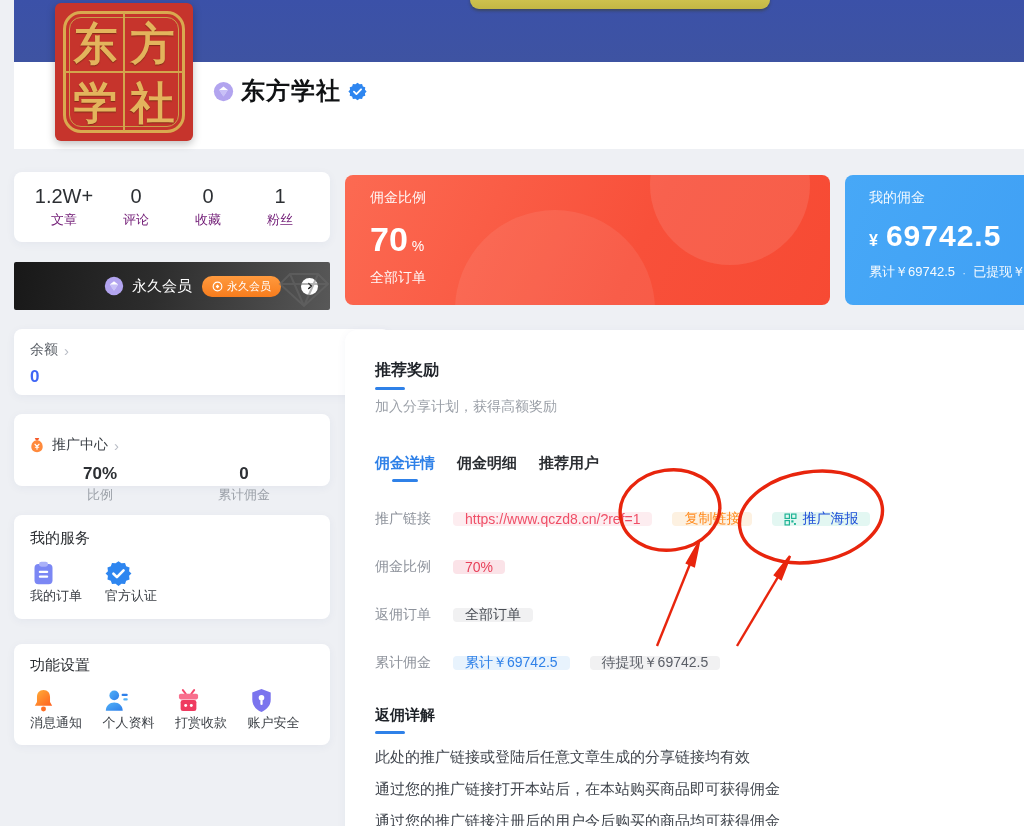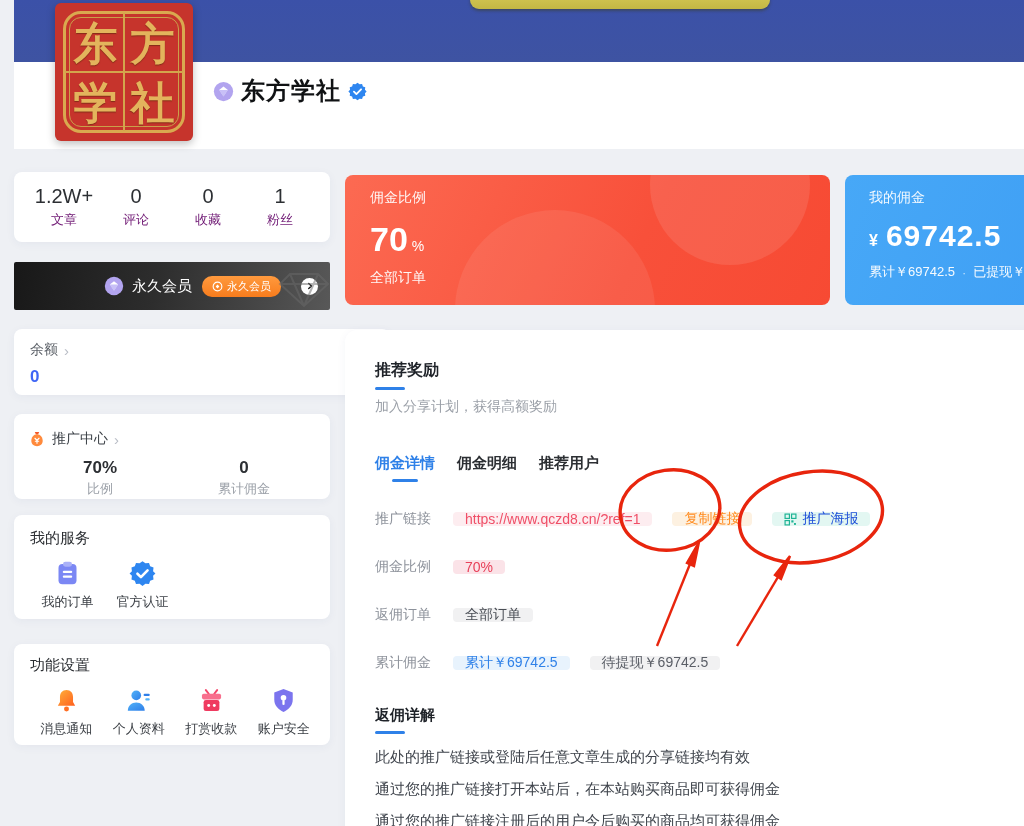--- a/index.html
+++ b/index.html
@@ -51,31 +51,31 @@
   .member-chevron { margin-left:auto; width:17px; height:17px; border-radius:50%; background:#fff;
     display:flex; align-items:center; justify-content:center; }
   .member-diamond { position:absolute; right:0px; top:6px; opacity:.5; }
 
   .balance-card { left:14px; top:329px; width:376px; height:66px; padding:12px 14px 0 16px; }
   .side-card-head { font-size:14px; color:#5c6168; display:flex; align-items:center; gap:6px; cursor:pointer; }
   .head-arrow { color:#b9bdc6; font-size:15px; }
   .balance-value { font-size:17px; font-weight:bold; color:#3f66f5; margin-top:8px; }
   .balance-icon { position:absolute; right:12px; bottom:10px; }
 
-  .promo-card { left:14px; top:414px; width:316px; height:85px; padding:16px 14px 0 14px; }
+  .promo-card { left:14px; top:414px; width:316px; height:72px; padding:22px 14px 0 14px; }
   .promo-stats { display:flex; margin-top:10px; }
   .promo-col { flex:1; display:flex; flex-direction:column; align-items:center; gap:2px; }
   .promo-value { font-size:17px; font-weight:bold; color:#2c2f33; }
   .promo-label { font-size:13px; color:#9ba0a8; }
 
   .services-card { left:14px; top:515px; width:316px; height:104px; padding:14px 10px 0 16px; }
   .settings-card { left:14px; top:644px; width:316px; height:101px; padding:12px 10px 0 16px; }
   .side-card-title { font-size:15px; color:#2c2f33; }
   .icon-row { display:flex; margin-top:12px; }
-  .icon-item { width:75px; display:flex; flex-direction:column; align-items:center; gap:6px; cursor:pointer; }
+  .icon-item { width:75px; display:flex; flex-direction:column; align-items:flex-start; cursor:pointer; }
   .icon-item .lbl { font-size:13px; color:#3c4046; white-space:nowrap; }
 
   
   .red-card { left:345px; top:175px; width:485px; height:130px; border-radius:8px; overflow:hidden;
     background:linear-gradient(115deg,#fc6a52 0%,#f8503a 60%,#f74a33 100%); color:#fff; padding:14px 0 0 25px; }
   .red-card::before { content:""; position:absolute; left:110px; top:35px; width:200px; height:200px;
     border-radius:50%; background:rgba(255,255,255,.08); }
   .red-card::after { content:""; position:absolute; right:20px; top:-70px; width:160px; height:160px;
     border-radius:50%; background:rgba(255,255,255,.10); }
   .rc-label { font-size:14px; opacity:.95; position:relative; }

